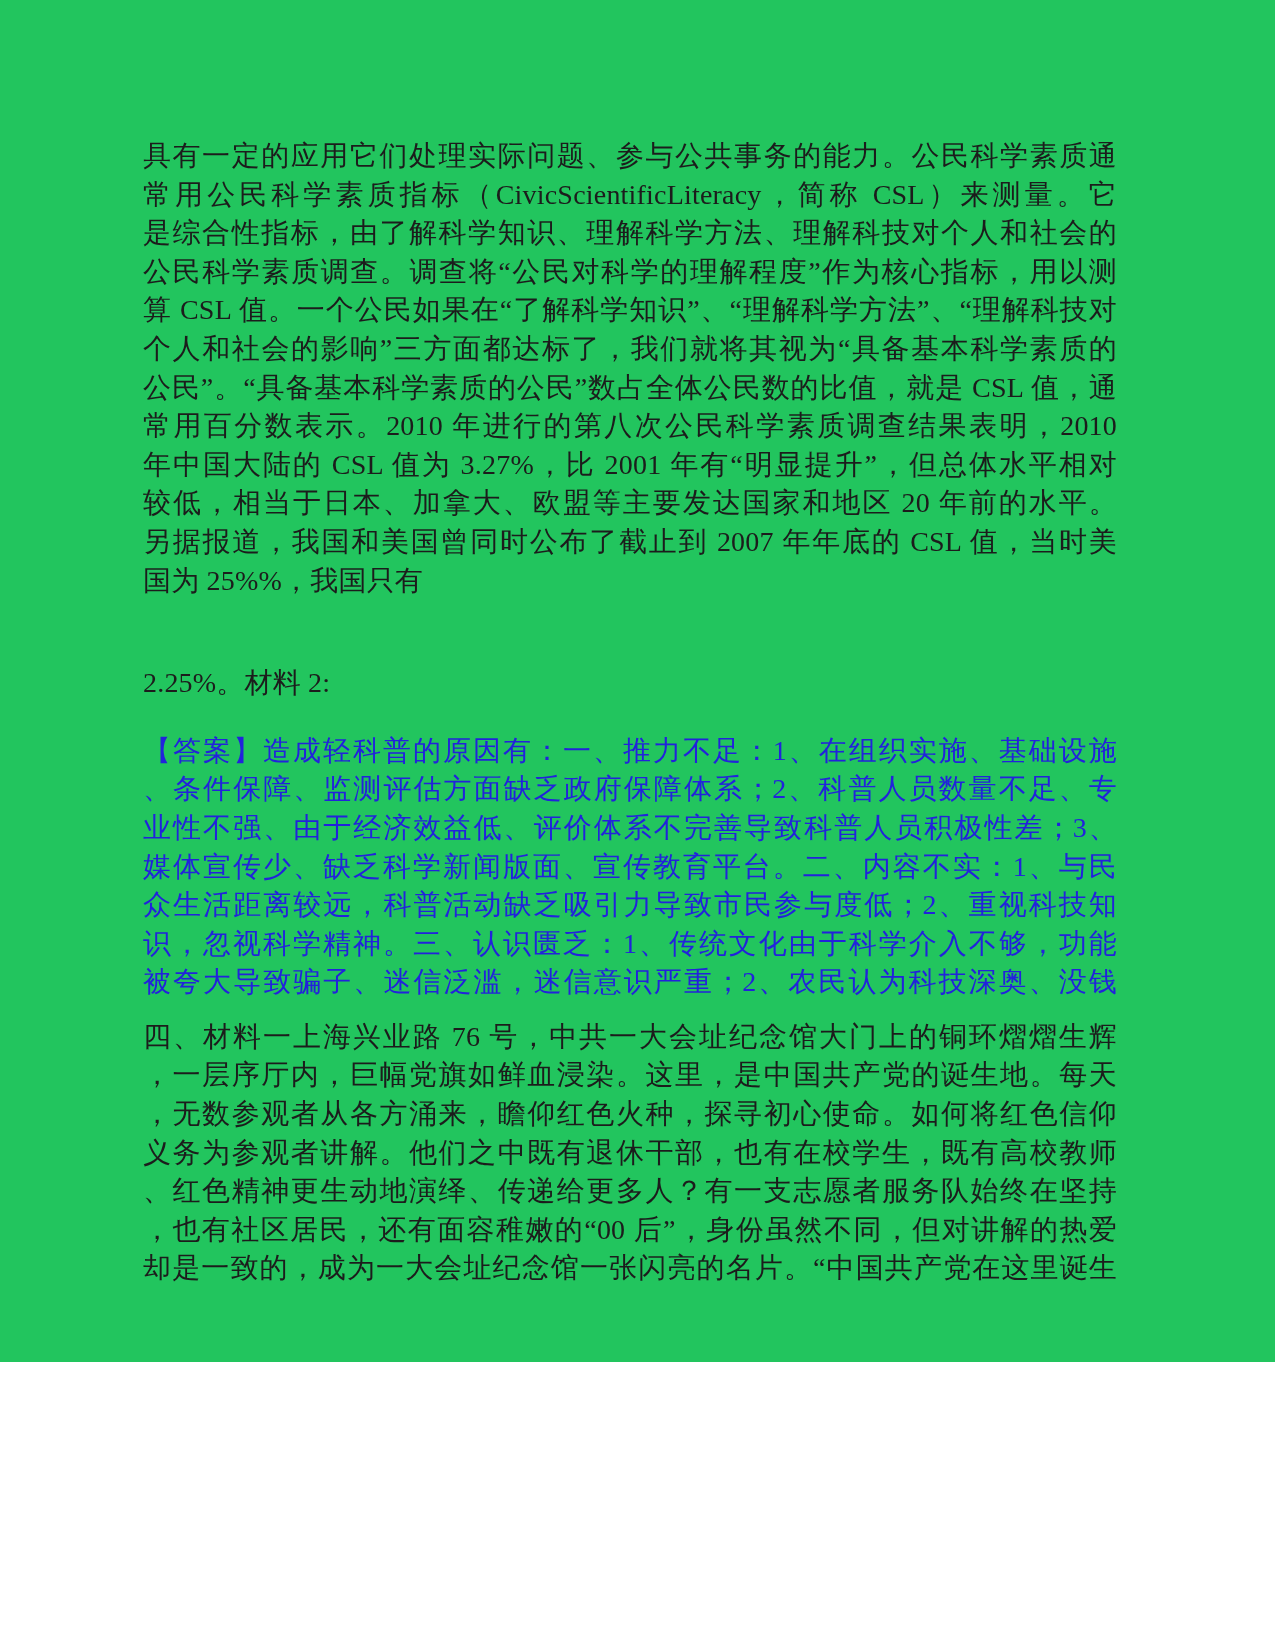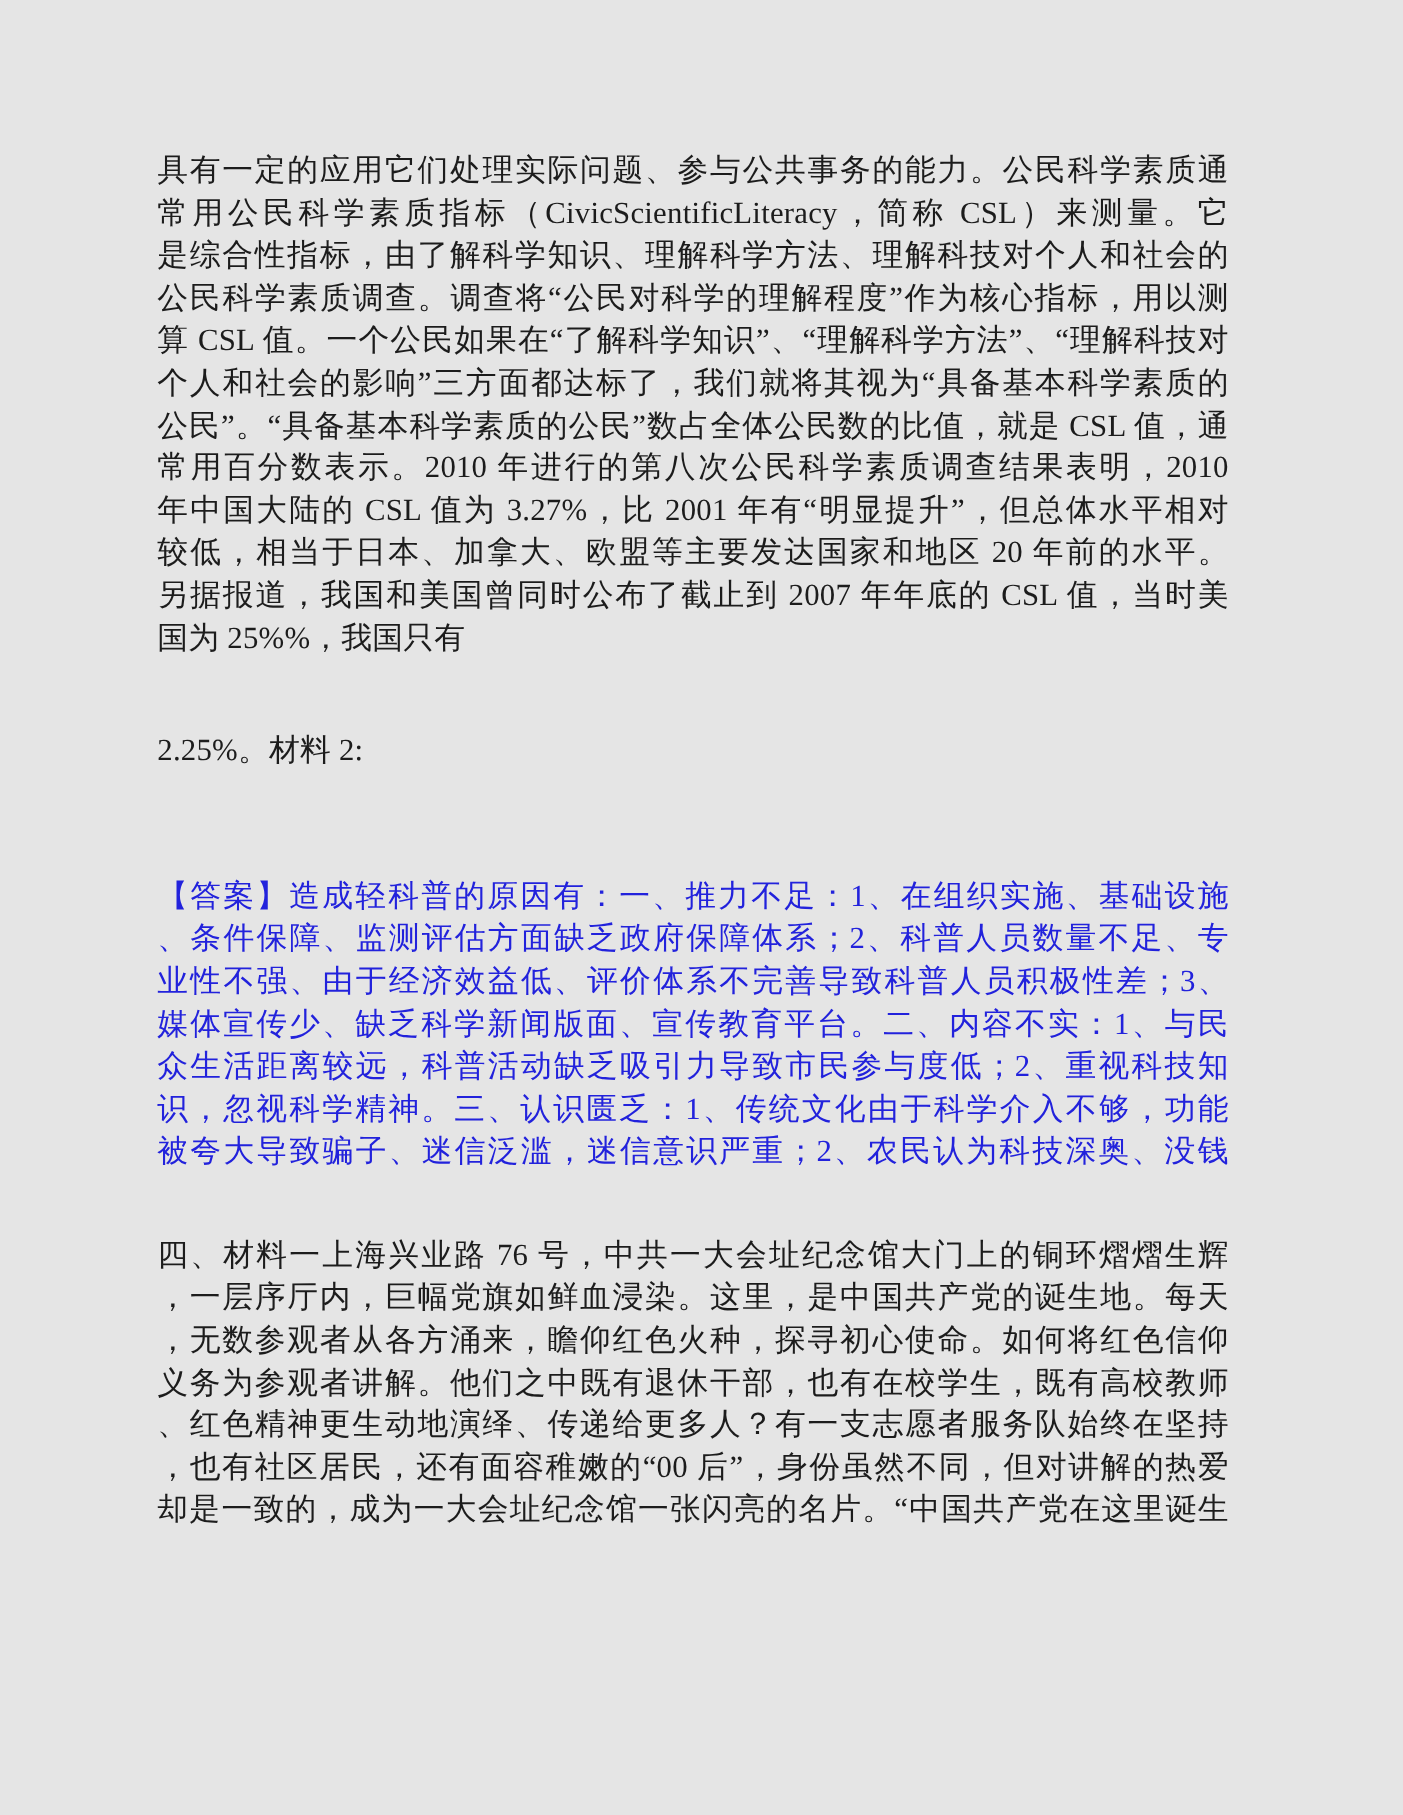--- a/index.html
+++ b/index.html
@@ -1,33 +1,33 @@
 <!DOCTYPE html>
 <html><head>
 <meta charset="utf-8">
 <style>
   html, body { margin: 0; padding: 0; background: #ffffff; }
   .page {
     position: relative;
     width: 1275px;
-    height: 1650px;
-    background: #e5e5e5;
+    height: 1362px;
+    background: #22c55e;
     overflow: hidden;
     font-family: "Liberation Serif", "DejaVu Serif", serif;
   }
   .content {
     position: absolute;
     left: 143px;
     top: 137px;
     width: 974px;
   }
   .para { margin: 0; padding: 0; }
   .para-csl-short { margin-top: 64px; }
-  .para-answer { margin-top: 94px; }
-  .para-material-one { margin-top: 56px; }
+  .para-answer { margin-top: 29px; }
+  .para-material-one { margin-top: 16px; }
   .line {
     height: 38.6px;
     line-height: 38.6px;
     font-size: 28px;
     color: #1c1c1c;
     text-align: justify;
     text-align-last: justify;
     white-space: nowrap;
     letter-spacing: 0.2px;
   }

